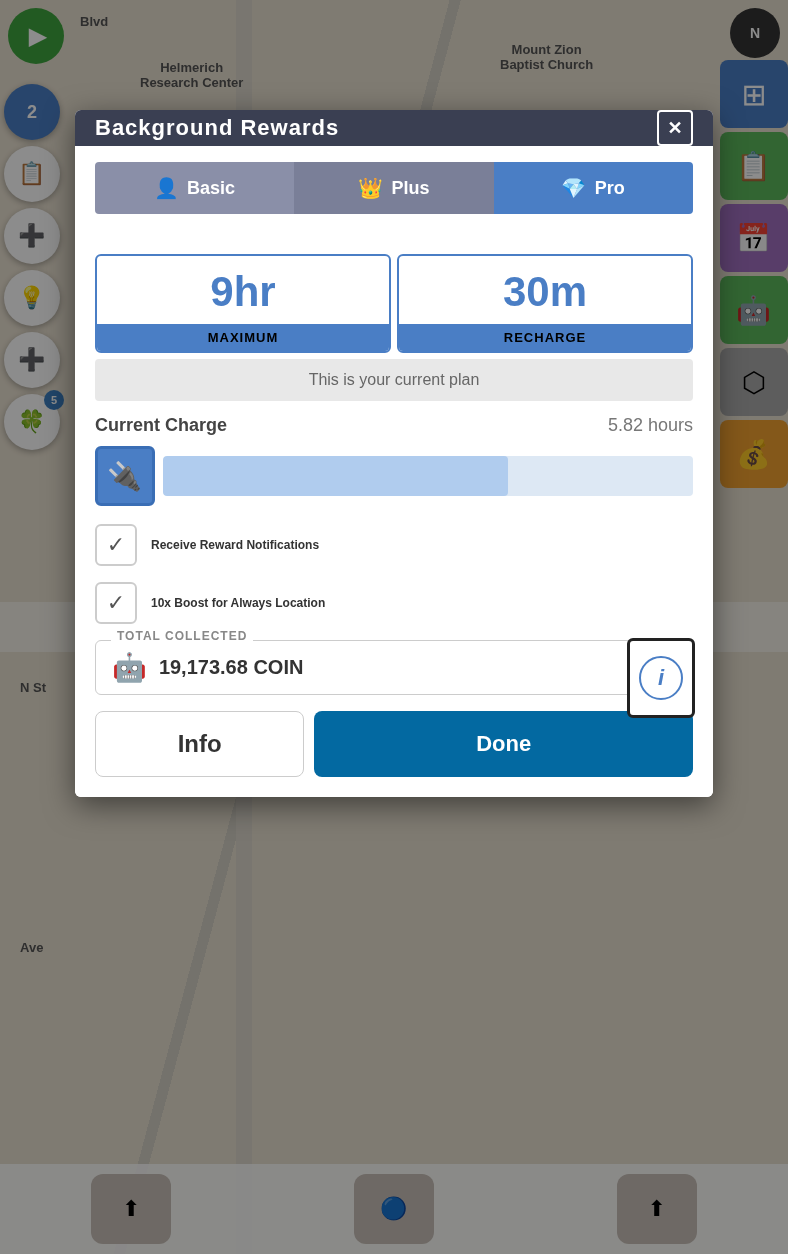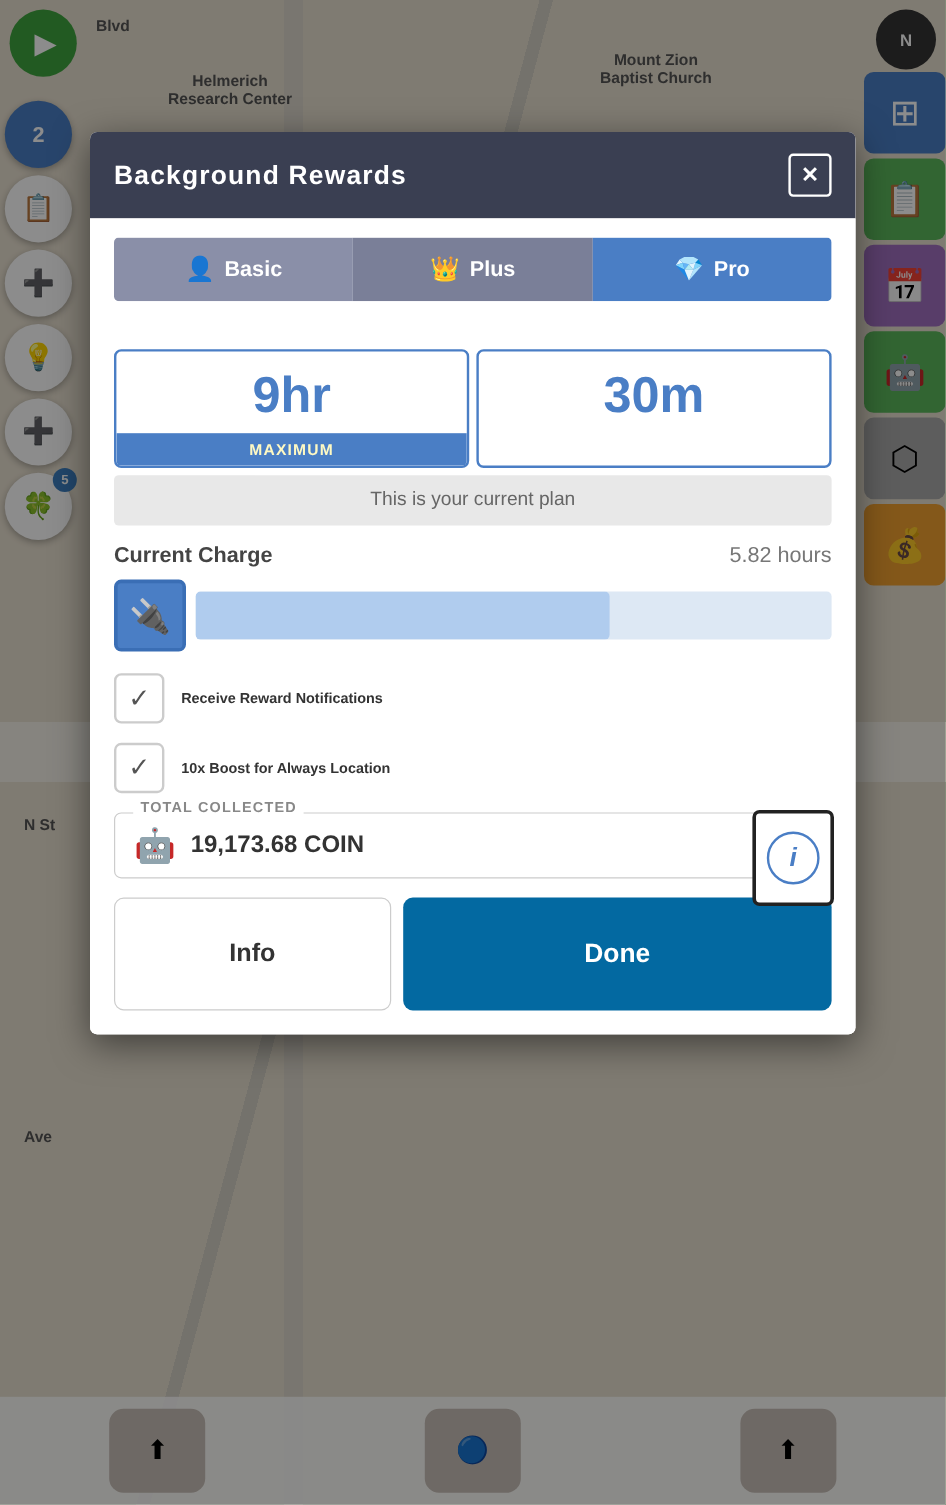--- a/index.html
+++ b/index.html
@@ -149,21 +149,21 @@
       width: 638px;
       background: white;
       border-radius: 6px;
       z-index: 20;
       overflow: hidden;
       box-shadow: 0 8px 30px rgba(0,0,0,0.5);
     }
 
     .modal-header {
       background: #3a3f52;
-      padding: 18px 20px;
+      padding: 0 20px;
       display: flex;
       align-items: center;
       justify-content: space-between;
     }
 
     .modal-title {
       color: white;
       font-size: 22px;
       font-weight: bold;
       letter-spacing: 1px;
@@ -234,21 +234,21 @@
     .stat-value {
       font-size: 42px;
       font-weight: bold;
       color: #4a7ec5;
       padding: 12px 8px 8px;
       display: block;
     }
 
     .stat-label {
       background: #4a7ec5;
-      color: #fef9c3;
+      color: #000000;
       font-size: 13px;
       font-weight: bold;
       letter-spacing: 1px;
       padding: 6px 4px;
       display: block;
     }
 
     
     .current-plan-banner {
       background: #e8e8e8;
@@ -414,25 +414,25 @@
 
     
     .modal-footer {
       display: flex;
       gap: 10px;
       margin-top: 4px;
     }
 
     .btn-info {
       flex: 1;
-      padding: 34px;
+      padding: 18px;
       background: white;
       border: 1px solid #ccc;
       border-radius: 8px;
-      font-size: 21px;
+      font-size: 24px;
       font-weight: bold;
       color: #333;
       cursor: pointer;
       text-align: center;
     }
 
     .btn-done {
       flex: 2;
       padding: 18px;
       background: #0369a1;
@@ -562,20 +562,21 @@
       </div>
     </div>
 
     <div class="stats-row">
       <div class="stat-card">
         <span class="stat-value">9hr</span>
         <span class="stat-label">MAXIMUM</span>
       </div>
       <div class="stat-card">
         <span class="stat-value">30m</span>
+        <span class="stat-label">RECHARGE</span>
       </div>
     </div>
 
     <div class="current-plan-banner">
       <span>This is your current plan</span>
     </div>
 
     <div class="charge-row">
       <span class="charge-label">Current Charge</span>
       <span class="charge-value">5.82 hours</span>

